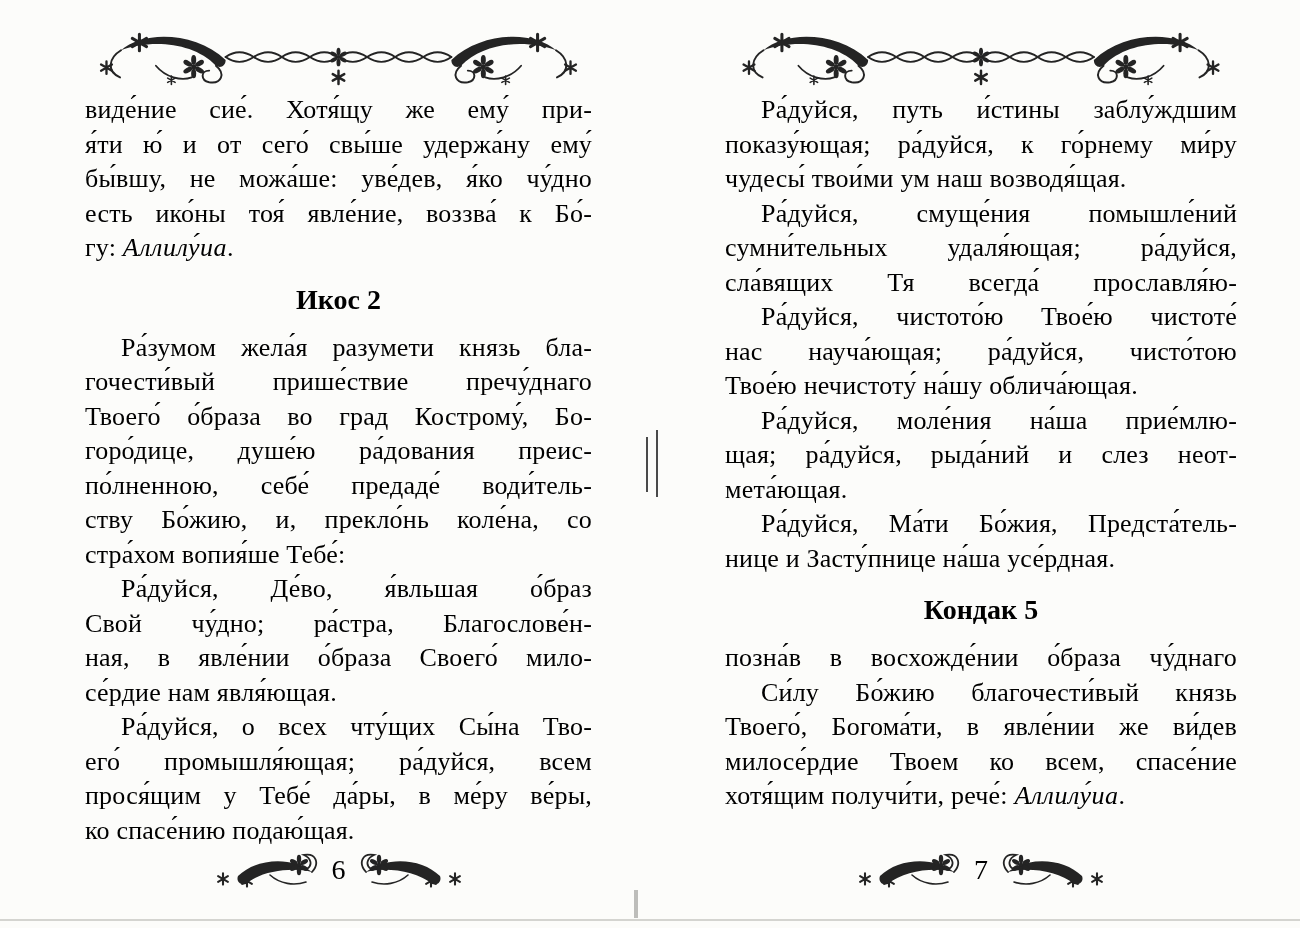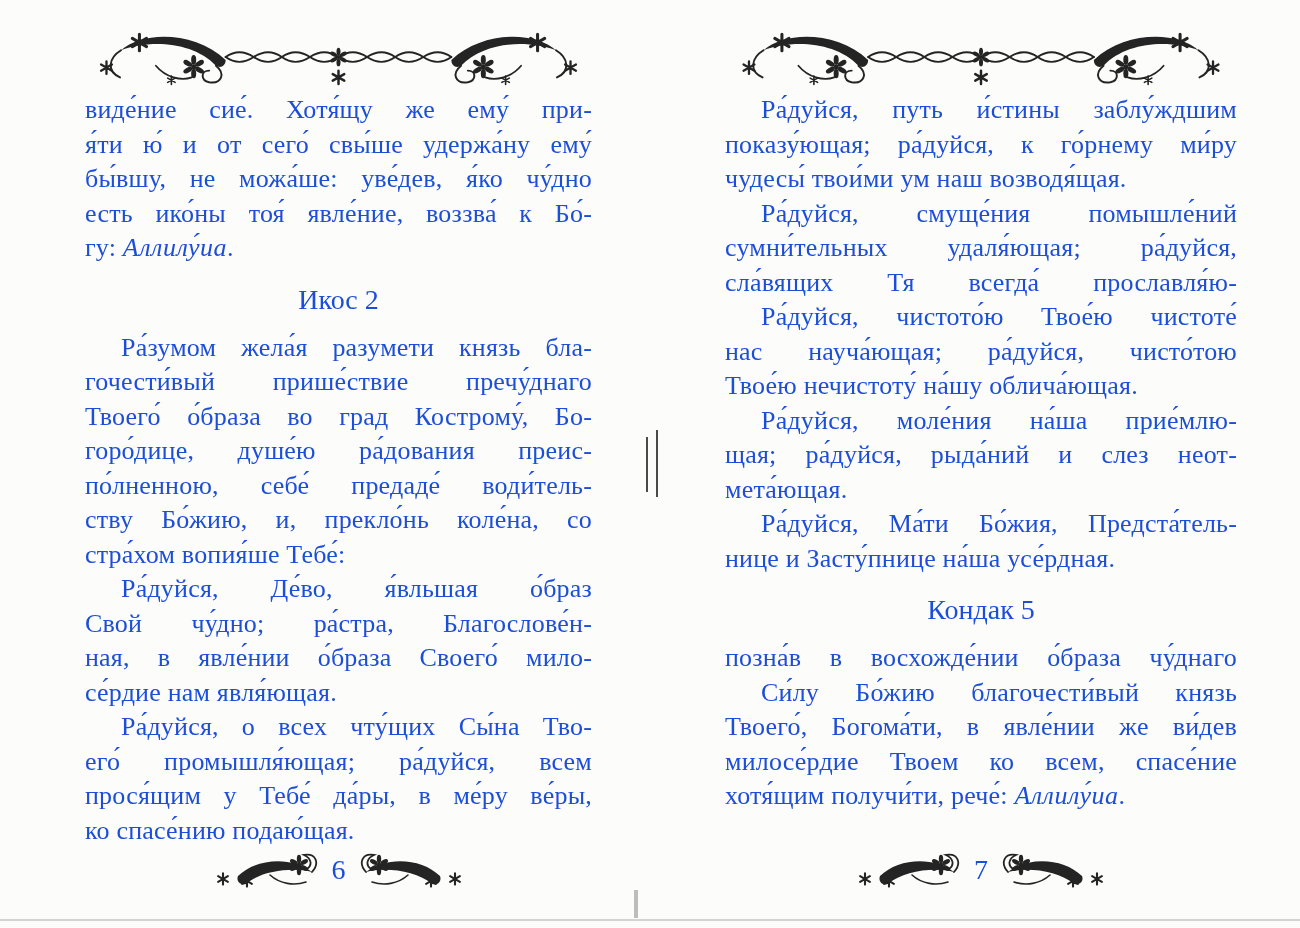--- a/index.html
+++ b/index.html
@@ -1,21 +1,21 @@
 <!DOCTYPE html>
 <html><head>
 <meta charset="utf-8">
 <style>
   html,body{margin:0;padding:0;background:#ffffff;}
   .scan{
     position:relative;
     width:1300px;height:928px;
     background:#fcfcfa;
     font-family:"Liberation Serif","DejaVu Serif",serif;
-    color:#1d4ed8;
+    color:#000000;
     overflow:hidden;
   }
   .page{position:absolute;top:0;height:928px;}
   .page-left{left:85px;width:507px;}
   .page-right{left:725px;width:512px;}
   .hdr-orn{display:block;margin:27px auto 4px auto;width:100%;height:62px;}
   .page-body{margin-top:0;}
   .para{margin:0;}
   .line{
     font-size:26px;
@@ -24,21 +24,21 @@
     text-align:justify;
     text-align-last:justify;
     letter-spacing:0.2px;
     white-space:nowrap;
   }
   .line.last{text-align:last left;text-align-last:left;}
   .line.indent{text-indent:36px;}
   .line i{letter-spacing:0.5px;}
   .heading{
     text-align:center;
-    font-weight:normal;
+    font-weight:bold;
     font-size:28px;
     line-height:34px;
     margin:17px 0 14px 0;
   }
   .footer{
     position:absolute;left:0;top:848px;width:100%;
     display:flex;align-items:center;justify-content:center;
     gap:14px;
   }
   .page-num{font-size:28px;line-height:44px;}

